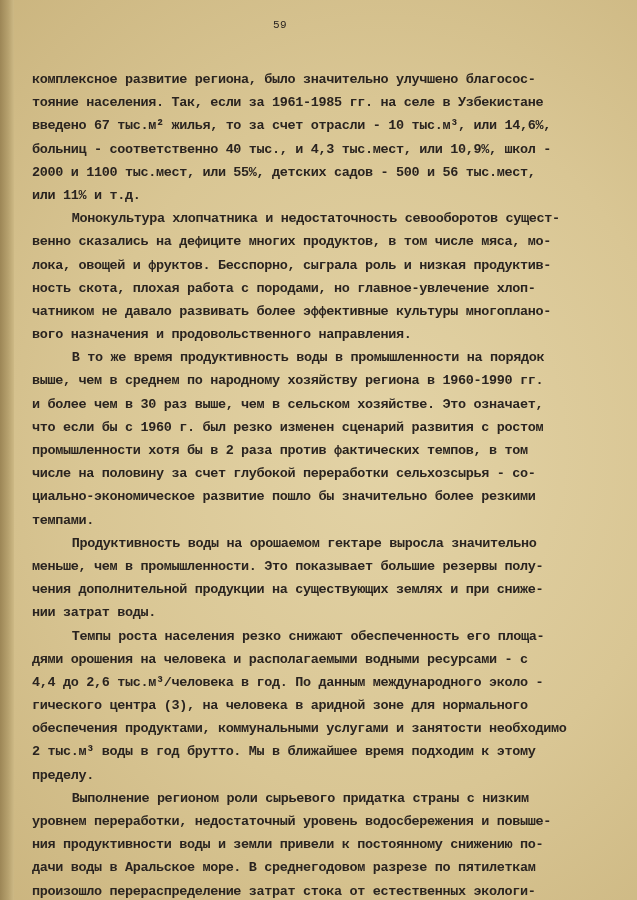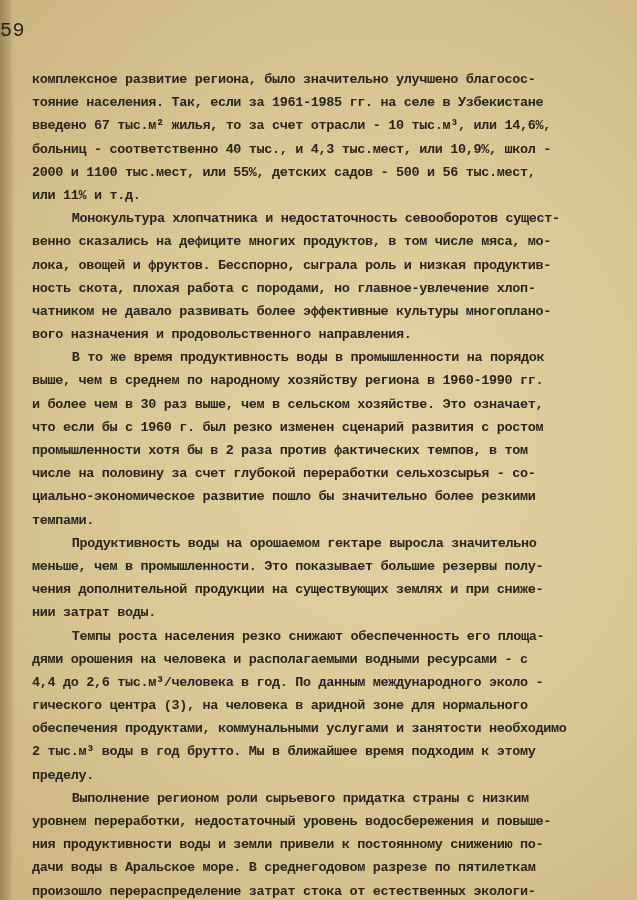--- a/index.html
+++ b/index.html
@@ -7,22 +7,22 @@
     width:637px; height:900px; overflow:hidden; position:relative;
     background: radial-gradient(ellipse at 60% 50%, #e3d3a6 0%, #d9c694 55%, #cbb57f 100%);
     font-family: "Liberation Mono", "DejaVu Sans Mono", monospace;
     color:#2a2420;
   }
   .binding {
     position:absolute; left:0; top:0; width:14px; height:900px;
     background: linear-gradient(to right, #9c8656 0%, #b7a26f 60%, #cdb985 100%);
   }
   .page-number {
-    position:absolute; top:19px; left:0; width:560px; text-align:left;
-    font-size:20px; letter-spacing:0.5px;
+    position:absolute; top:19px; left:0; width:560px; text-align:center;
+    font-size:11px; letter-spacing:0.5px;
   }
   .body-text {
     position:absolute; left:32px; top:68px; width:605px;
   }
   .line {
     height:23.2px; line-height:23.2px; font-size:13.6px; white-space:pre;
     font-weight:bold; letter-spacing:-0.35px; transform-origin:left center;
   }
   .line.indent { padding-left:40px; }
 </style>

